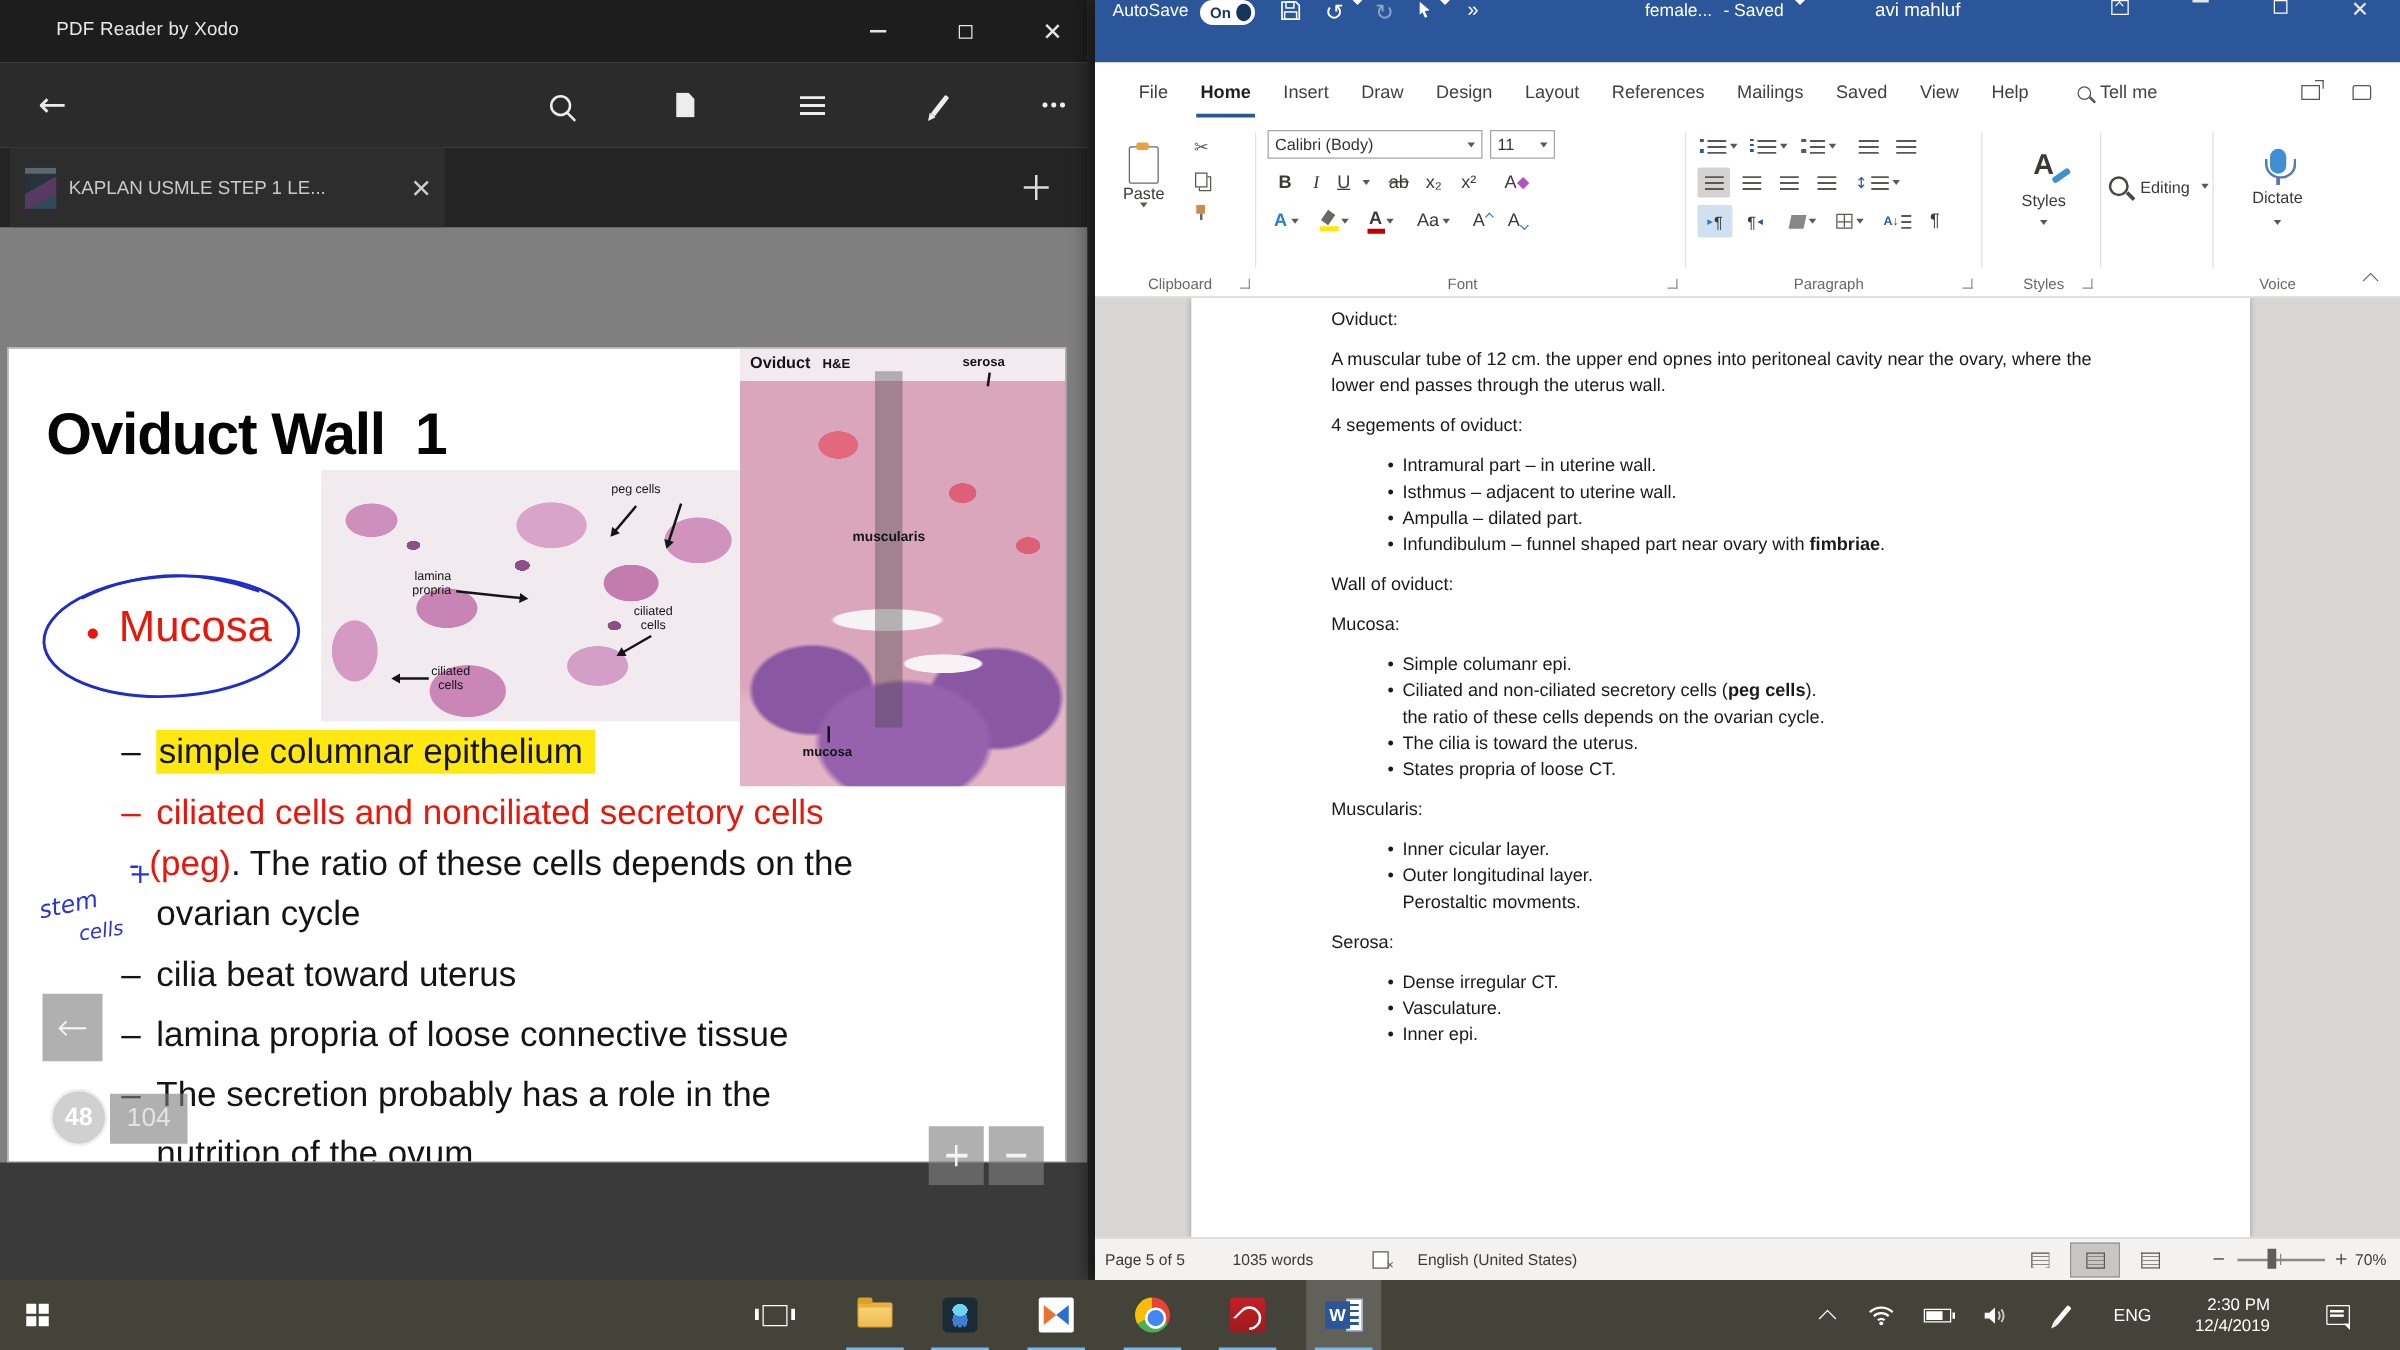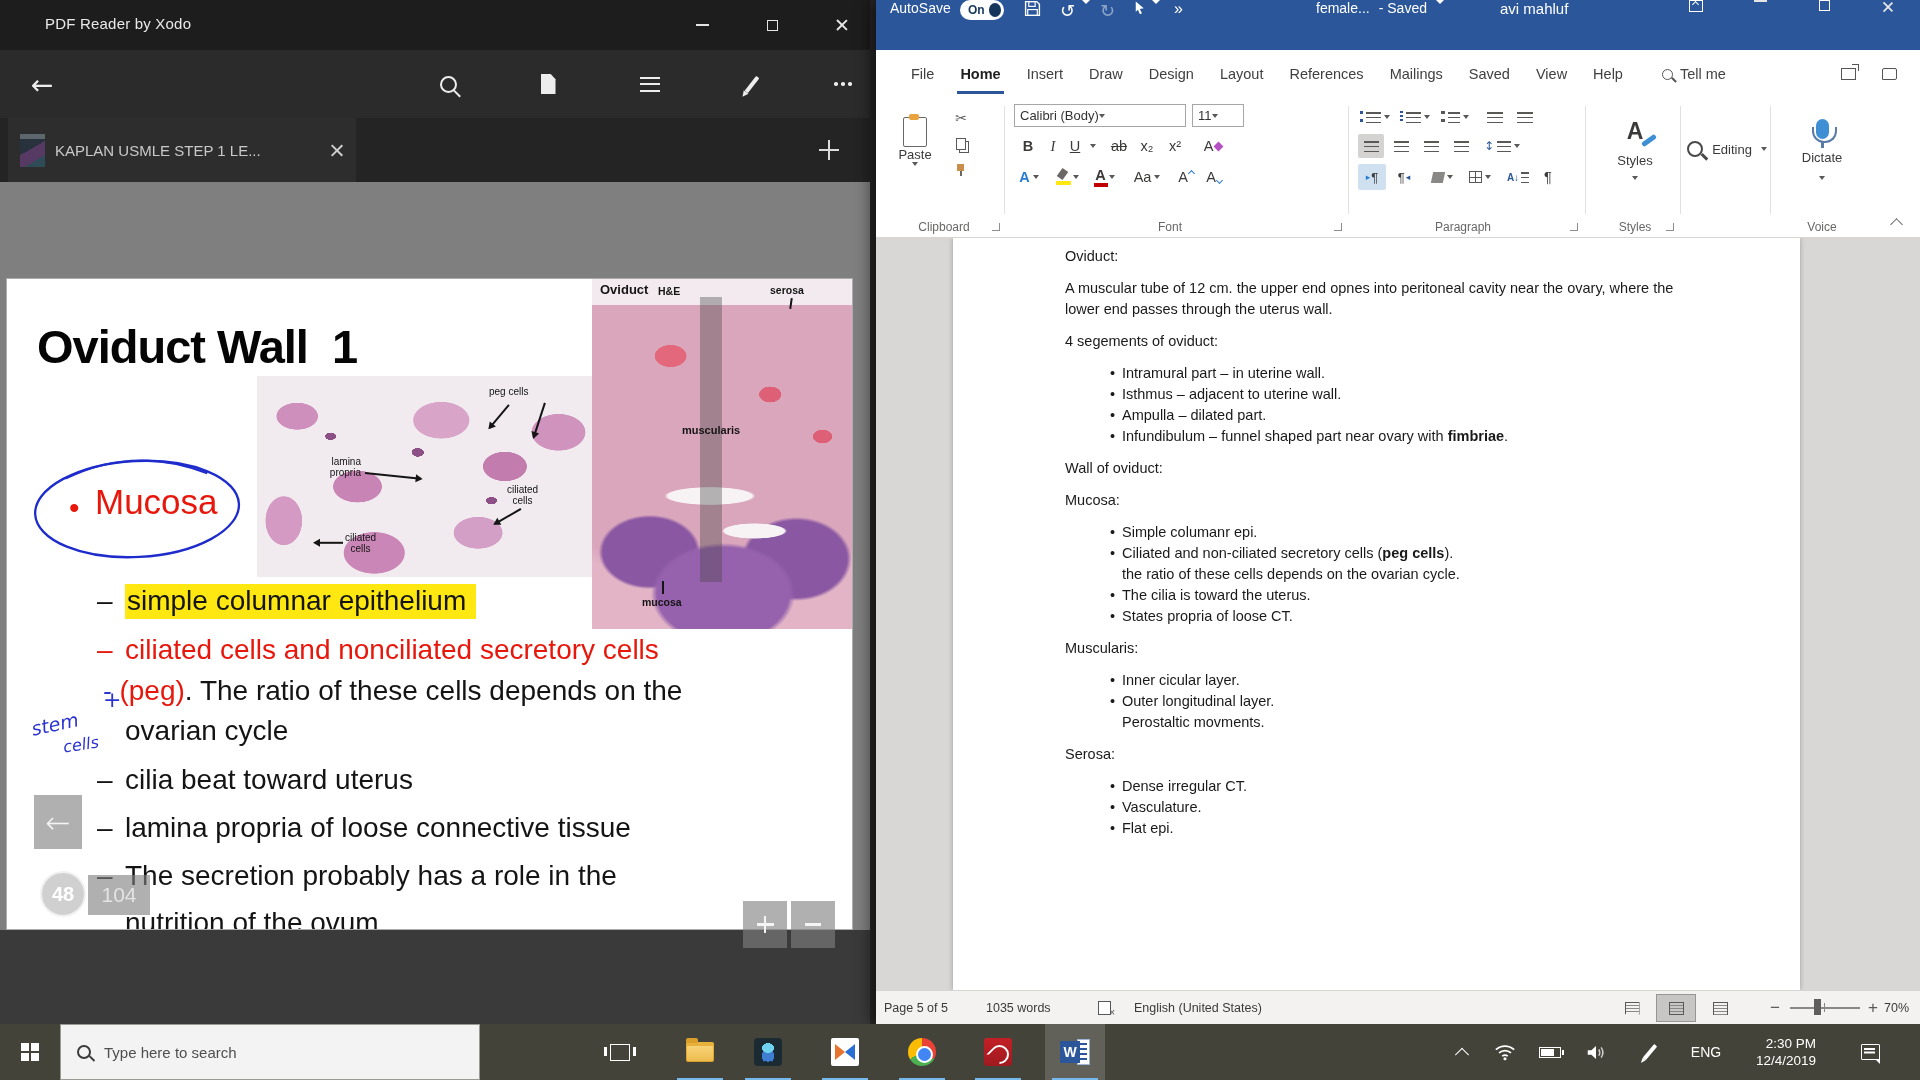--- a/index.html
+++ b/index.html
@@ -102,21 +102,21 @@
 .wtab.active::after{content:"";position:absolute;left:10px;right:10px;bottom:4px;height:3px;background:#2b579a}
 .tellme{display:flex;align-items:center;gap:7px;margin-left:26px;color:#444}
 .ic-search-s{position:relative;width:11px;height:11px;border:1.6px solid #555;border-radius:50%}
 .ic-search-s::after{content:"";position:absolute;width:1.8px;height:6px;background:#555;right:-3px;bottom:-4px;transform:rotate(-45deg)}
 .w-ribbon{position:absolute;left:0;top:98px;right:0;height:140px;background:#fff;border-bottom:1px solid #d8d6d4;font-size:13px;color:#333}
 .vsep{position:absolute;top:8px;height:108px;width:1px;background:#e3e1df}
 .rlbl{position:absolute;bottom:3px;font-size:12px;color:#6a6866;transform:translateX(-50%)}
 .launch{position:absolute;bottom:6px;width:8px;height:8px;border-right:1.4px solid #908e8c;border-bottom:1.4px solid #908e8c}
 .crt{width:0;height:0;border-left:3.5px solid transparent;border-right:3.5px solid transparent;border-top:4px solid #5a5856;display:inline-block}
 .rbtn{position:absolute;display:flex;align-items:center;justify-content:center;color:#3b3a39}
-.combo{position:absolute;height:23px;border:1px solid #a8a6a4;background:#fff;display:flex;align-items:center;padding:0 5px;font-size:13px;color:#333}
+.combo{position:absolute;height:23px;border:1px solid #a8a6a4;background:#fff;display:flex;align-items:center;justify-content:space-between;padding:0 5px;font-size:13px;color:#333}
 .fmt{font-size:14.5px}
 .st{width:15px;height:11px;background:repeating-linear-gradient(to bottom,#5a5856 0 1.6px,transparent 1.6px 4.8px)}
 .ic-ul{display:flex;gap:3px;align-items:center}
 .dotcol{width:3.5px;height:12px;background:repeating-linear-gradient(to bottom,#2b579a 0 3px,transparent 3px 8.3px)}
 .on{background:#d5d3d1;border-radius:2px}
 .sel-blue{background:#cfe0f1;border-radius:2px}
 .clipboard-ic{position:relative;width:24px;height:30px;border:1.6px solid #6a6866;border-radius:2px;background:#fff}
 .clipboard-ic::before{content:"";position:absolute;left:5px;top:-4px;width:10px;height:6px;background:#e8a33d;border-radius:2px}
 .ic-scissors{font-family:"DejaVu Sans",sans-serif;font-size:14px;color:#5a5856}
 .ic-copy{position:relative;width:10px;height:12px;border:1.4px solid #5a5856;background:#fff;box-shadow:3px 3px 0 -1px #fff,3px 3px 0 0 #5a5856}
@@ -628,21 +628,21 @@
           <div class="pb"><span>Muscularis:</span></div>
           <div class="pb">
             <div class="wli"><span class="bul">•</span><span>Inner cicular layer.</span></div>
             <div class="wli"><span class="bul">•</span><span>Outer longitudinal layer.</span></div>
             <div class="wcont"><span>Perostaltic movments.</span></div>
           </div>
           <div class="pb"><span>Serosa:</span></div>
           <div class="pb">
             <div class="wli"><span class="bul">•</span><span>Dense irregular CT.</span></div>
             <div class="wli"><span class="bul">•</span><span>Vasculature.</span></div>
-            <div class="wli"><span class="bul">•</span><span>Flat epi.</span></div>
+            <div class="wli"><span class="bul">•</span><span>Inner epi.</span></div>
           </div>
         </div>
       </div>
     </div>
 
     <div class="w-status">
       <div class="stitem" style="left:8px">
           <span>Page 5 of 5</span>
         </div>
       <div class="stitem" style="left:110px">
@@ -676,24 +676,20 @@
 
   <footer id="taskbar">
     <div class="tbtn" style="left:0">
         <span class="winlogo">
           <span></span>
           <span></span>
           <span></span>
           <span></span>
         </span>
       </div>
-    <div class="searchbox">
-      <span class="ic-search-d"></span>
-      <span>Type here to search</span>
-    </div>
     <div class="tbtn" style="left:590px">
         <span class="ic-taskview"></span>
       </div>
     <div class="tbtn run" style="left:670px">
         <span class="ic-folder"></span>
       </div>
     <div class="tbtn run" style="left:738px">
         <span class="ic-photos"></span>
       </div>
     <div class="tbtn run" style="left:815px">

